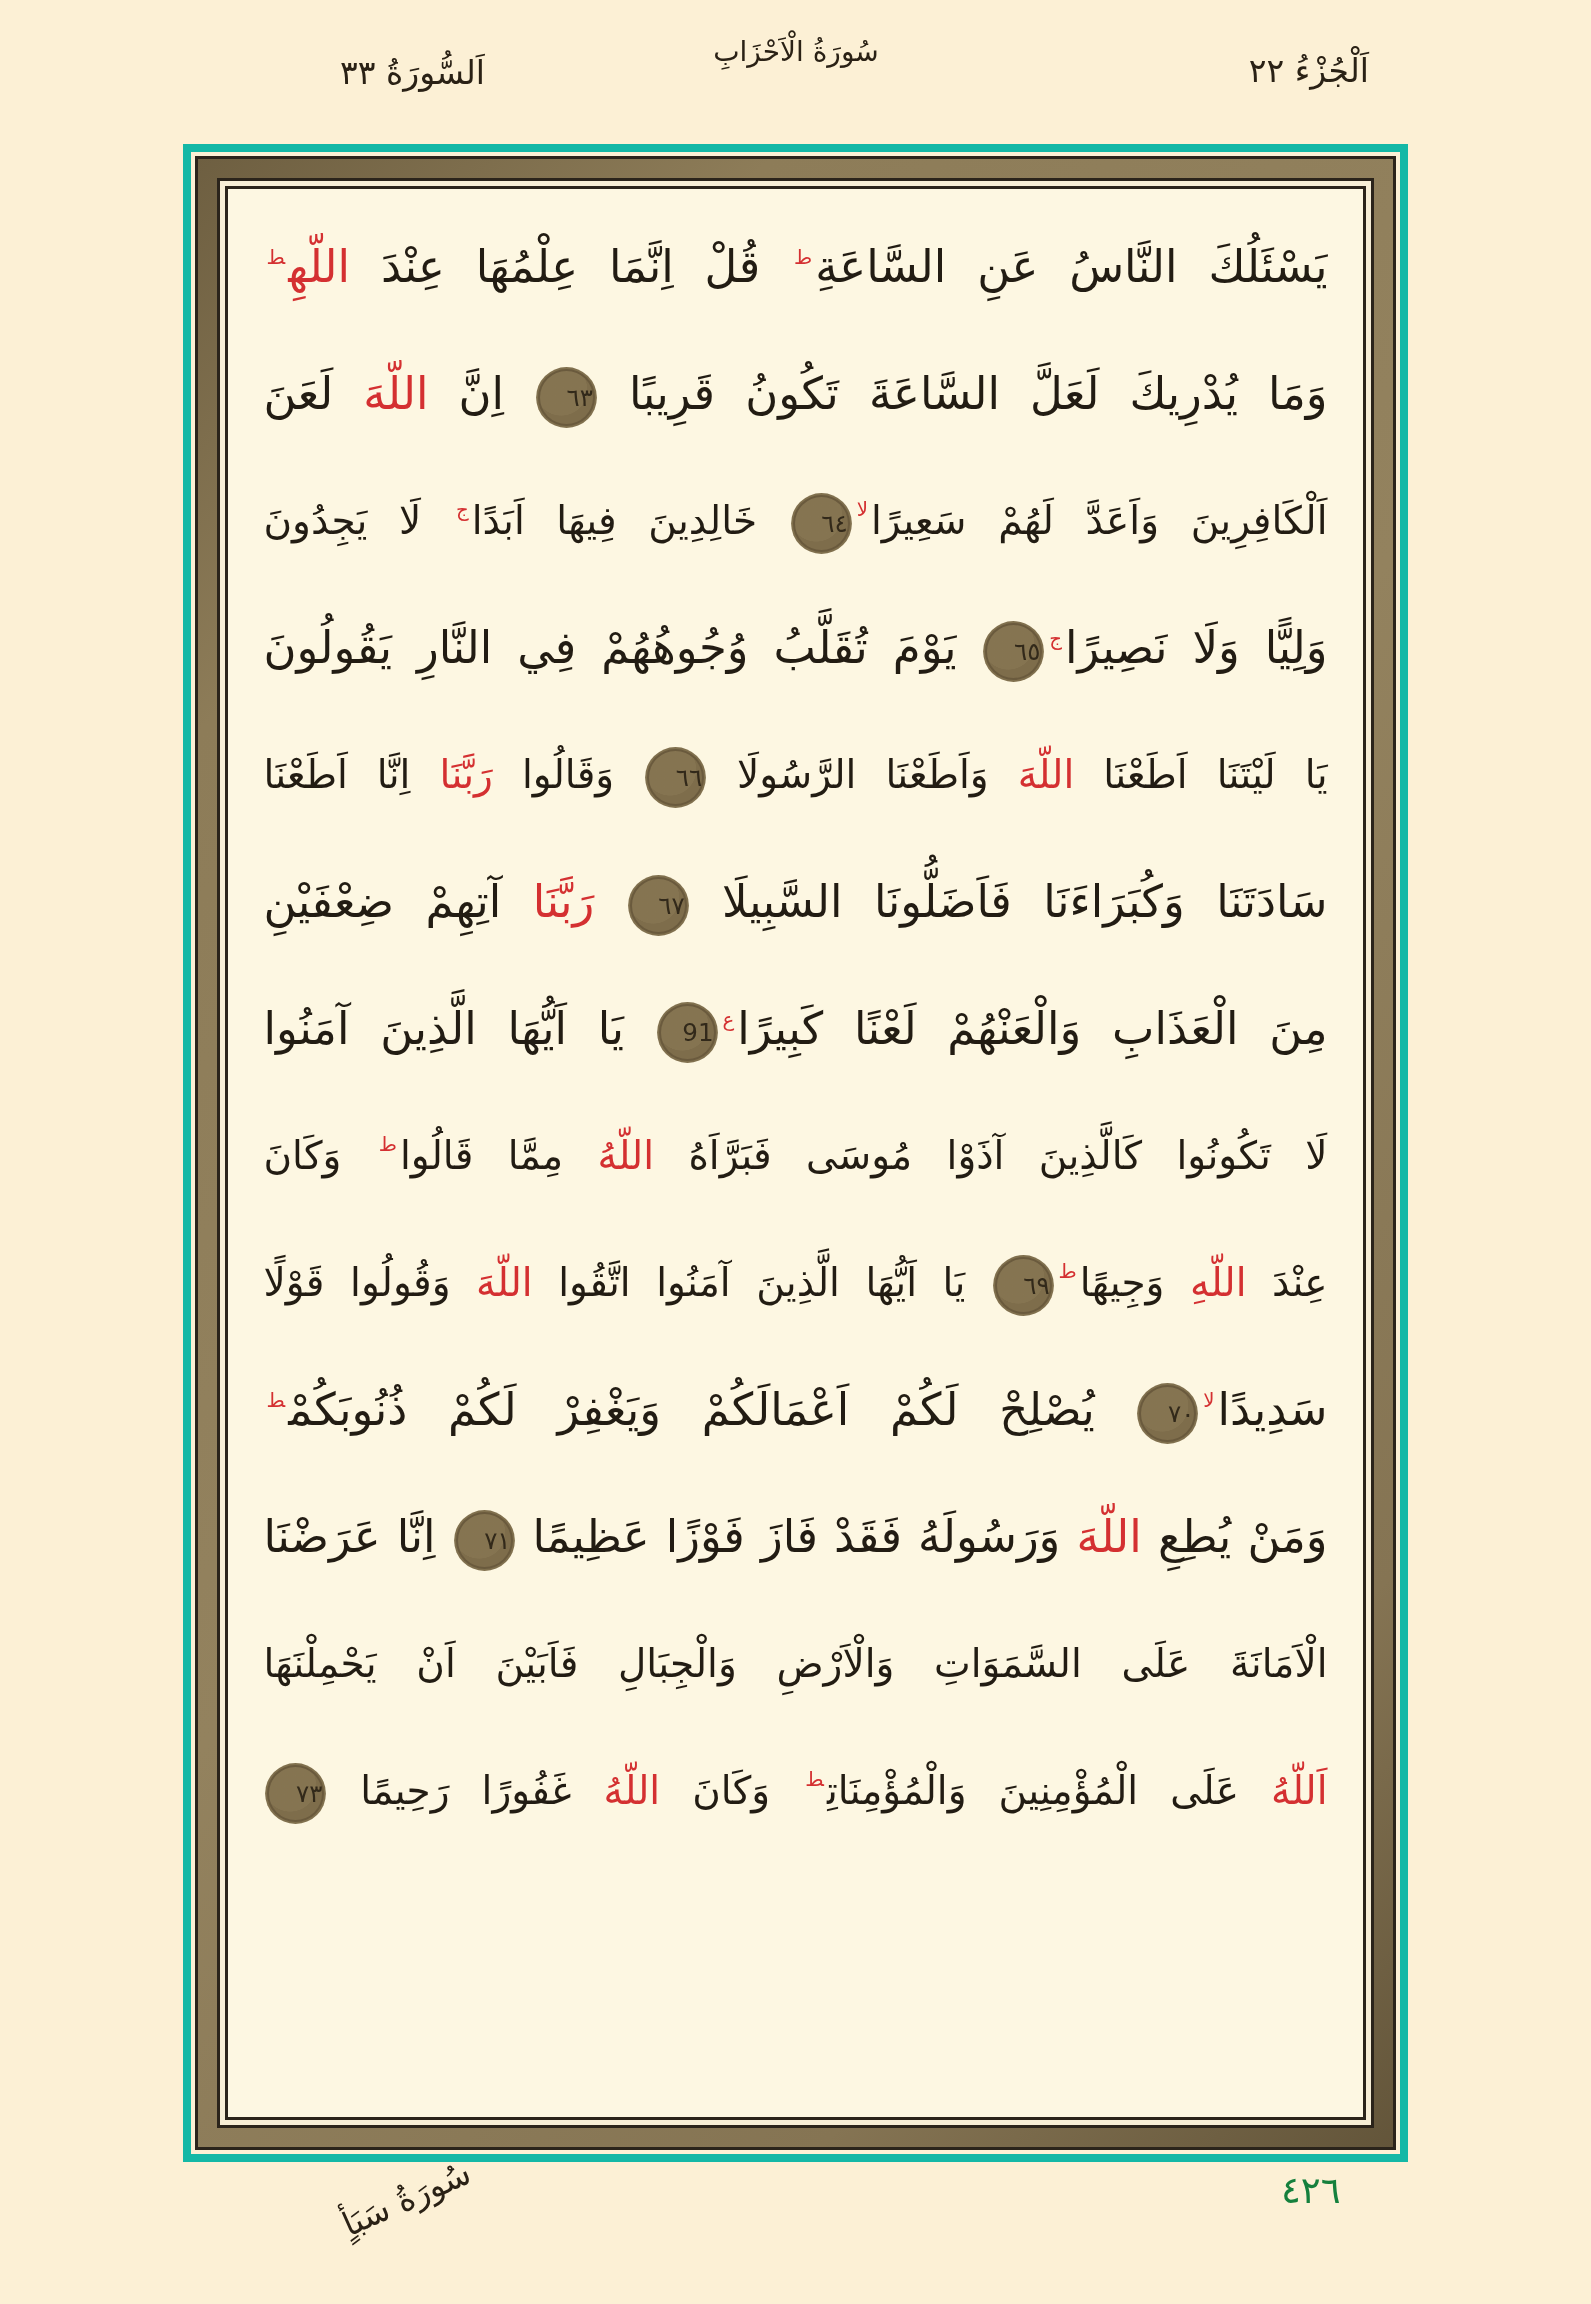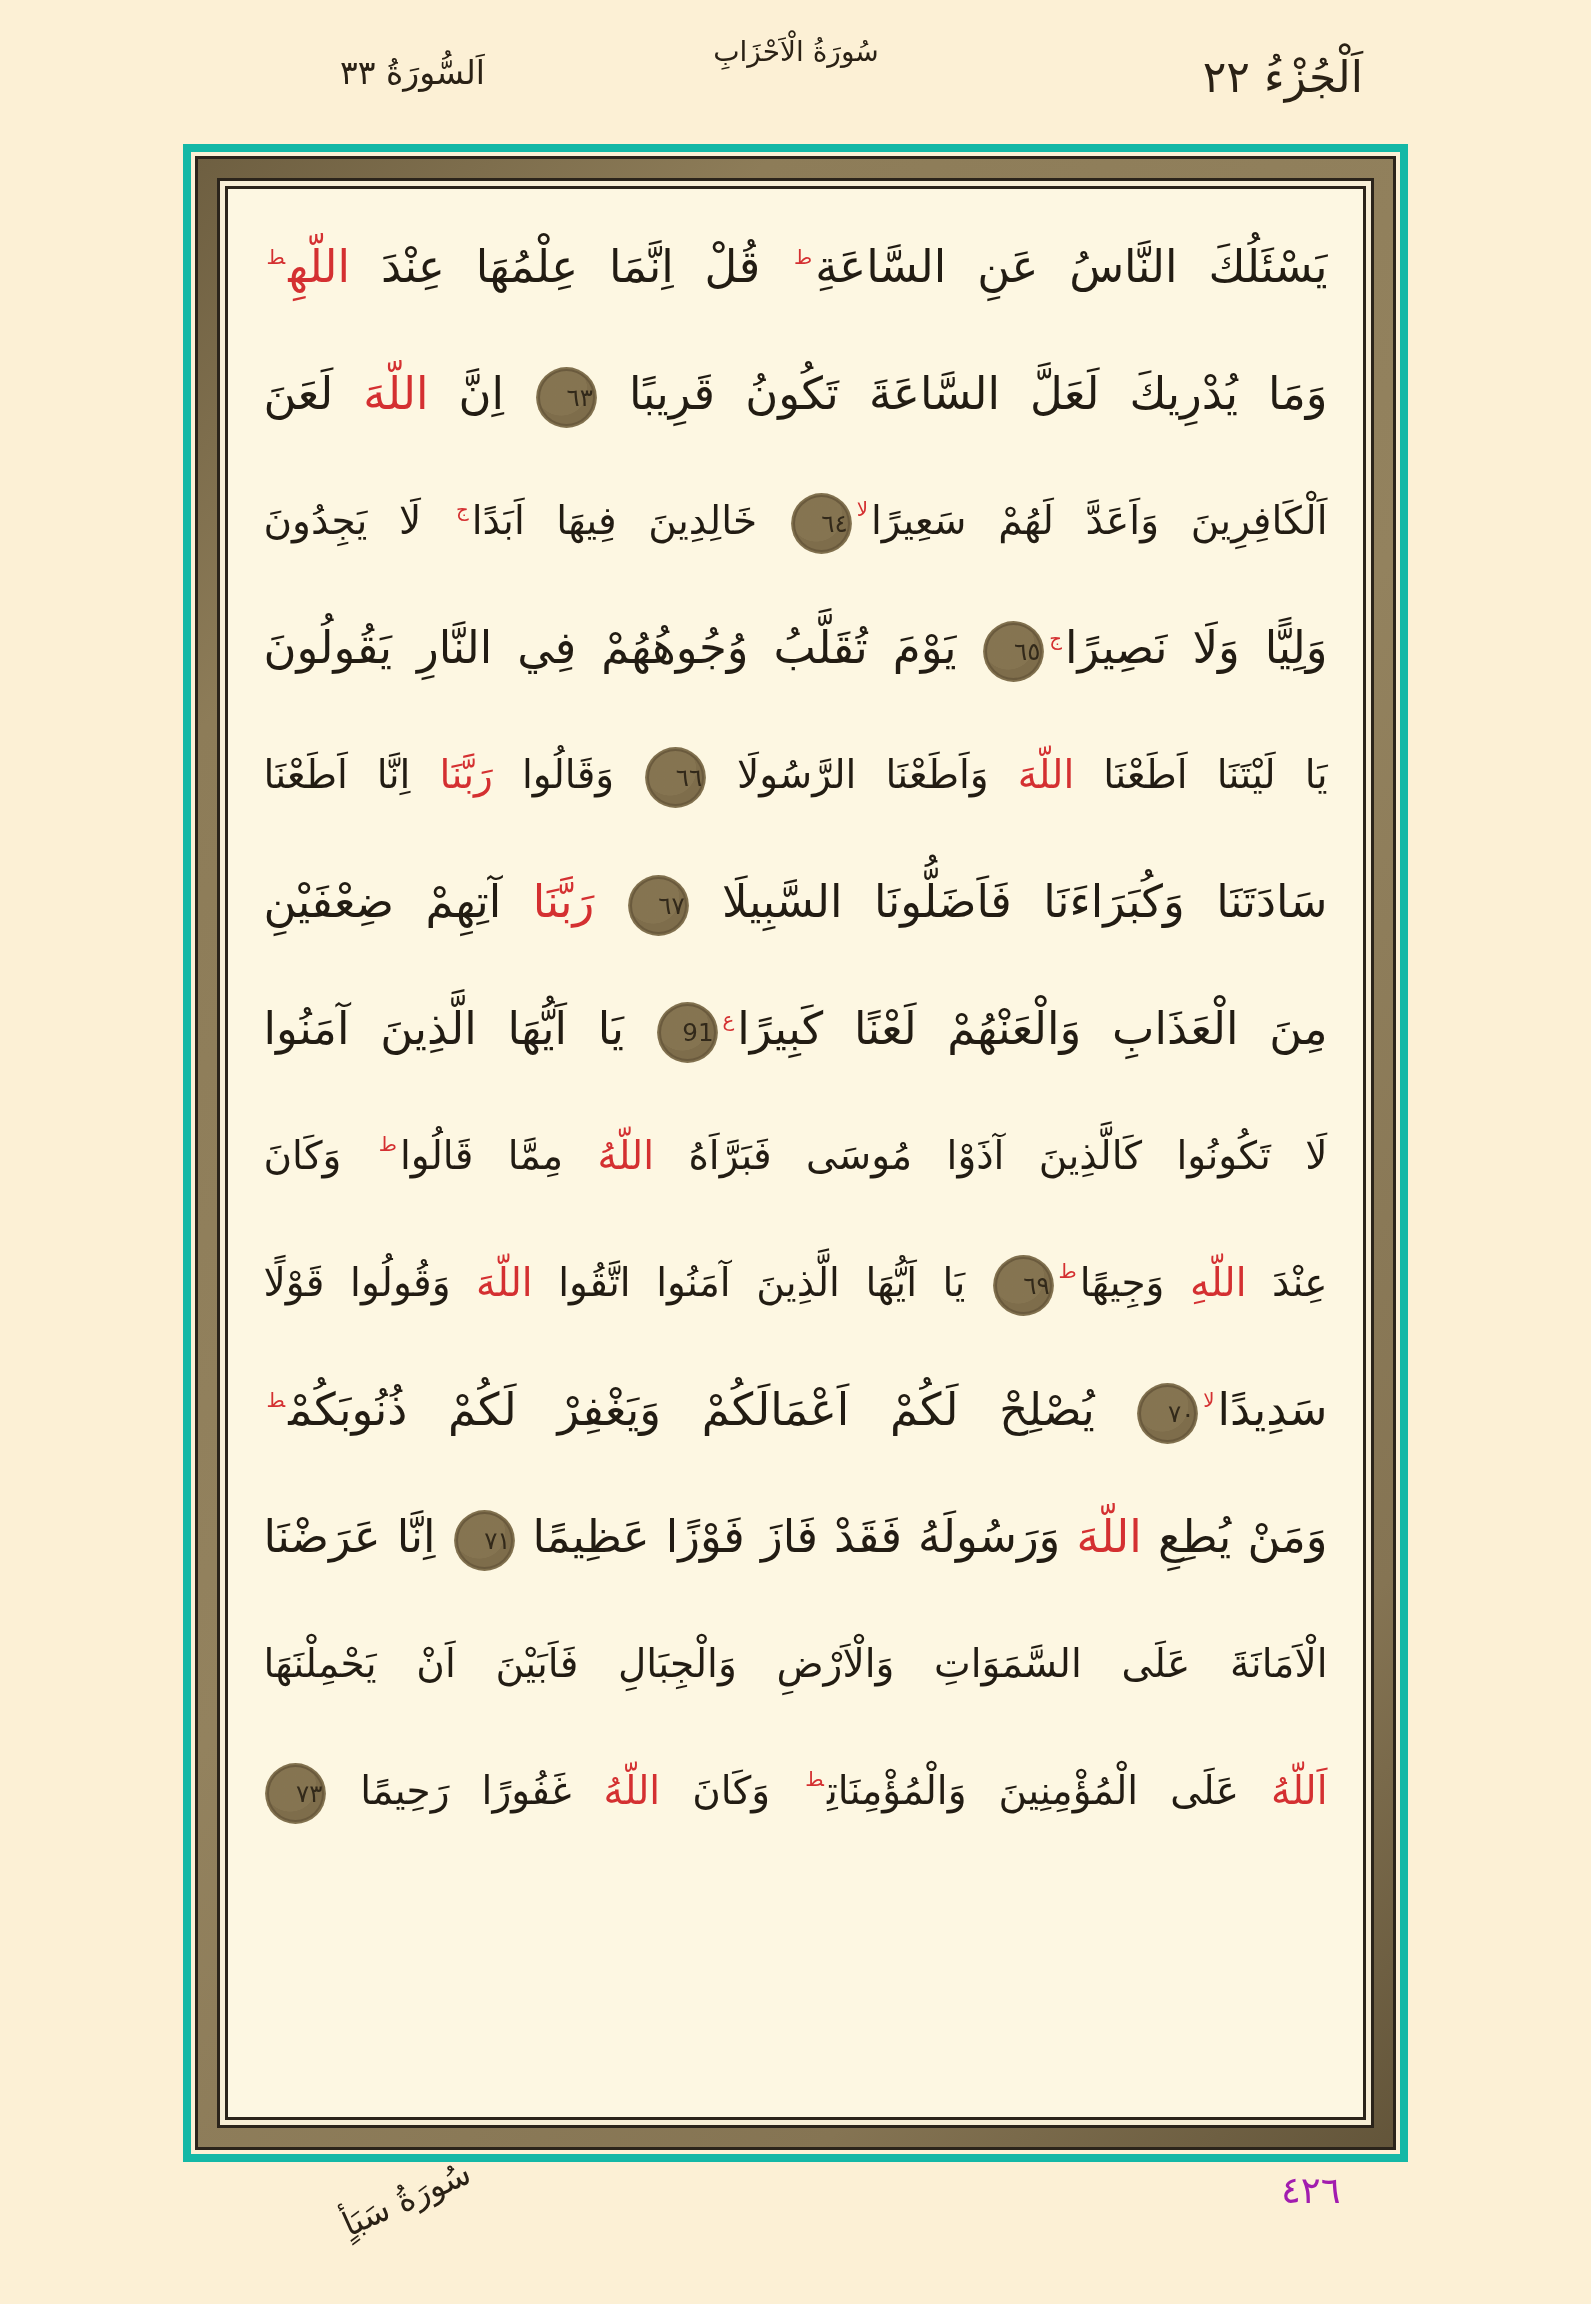--- a/index.html
+++ b/index.html
@@ -10,21 +10,21 @@
     position:relative;
     overflow:hidden;
     color:#241d12;
   }
   
   .hdr{
     position:absolute;
     color:#2a2115;
     white-space:nowrap;
   }
-  .hdr-right{top:51px;right:229px;font-size:44px;}
+  .hdr-right{top:51px;right:223px;font-size:33px;}
   .hdr-center{top:35px;left:0;right:0;text-align:center;font-size:28px;}
   .hdr-left{top:53px;right:1103px;left:340px;font-size:33px;text-align:left;}
   
   *{box-sizing:border-box;}
   .frame{
     position:absolute;
     left:183px;top:144px;
     width:1225px;height:2018px;
   }
   .f1{width:100%;height:100%;border:8px solid #14b8a6;padding:3.9px;background:#fcf0d5;}
@@ -70,21 +70,21 @@
     line-height:53px;
     text-align:left;
     vertical-align:middle;
     margin:0 5.9px;
   }
   
   .page-number{
     position:absolute;
     top:2169px;left:1281px;
     font-size:37px;
-    color:#a21caf;
+    color:#15803d;
   }
   .catchword{
     position:absolute;
     top:2179px;left:313px;
     width:187px;
     font-size:33px;
     color:#2a2115;
     transform:rotate(-24deg);
     transform-origin:center;
     text-align:center;

